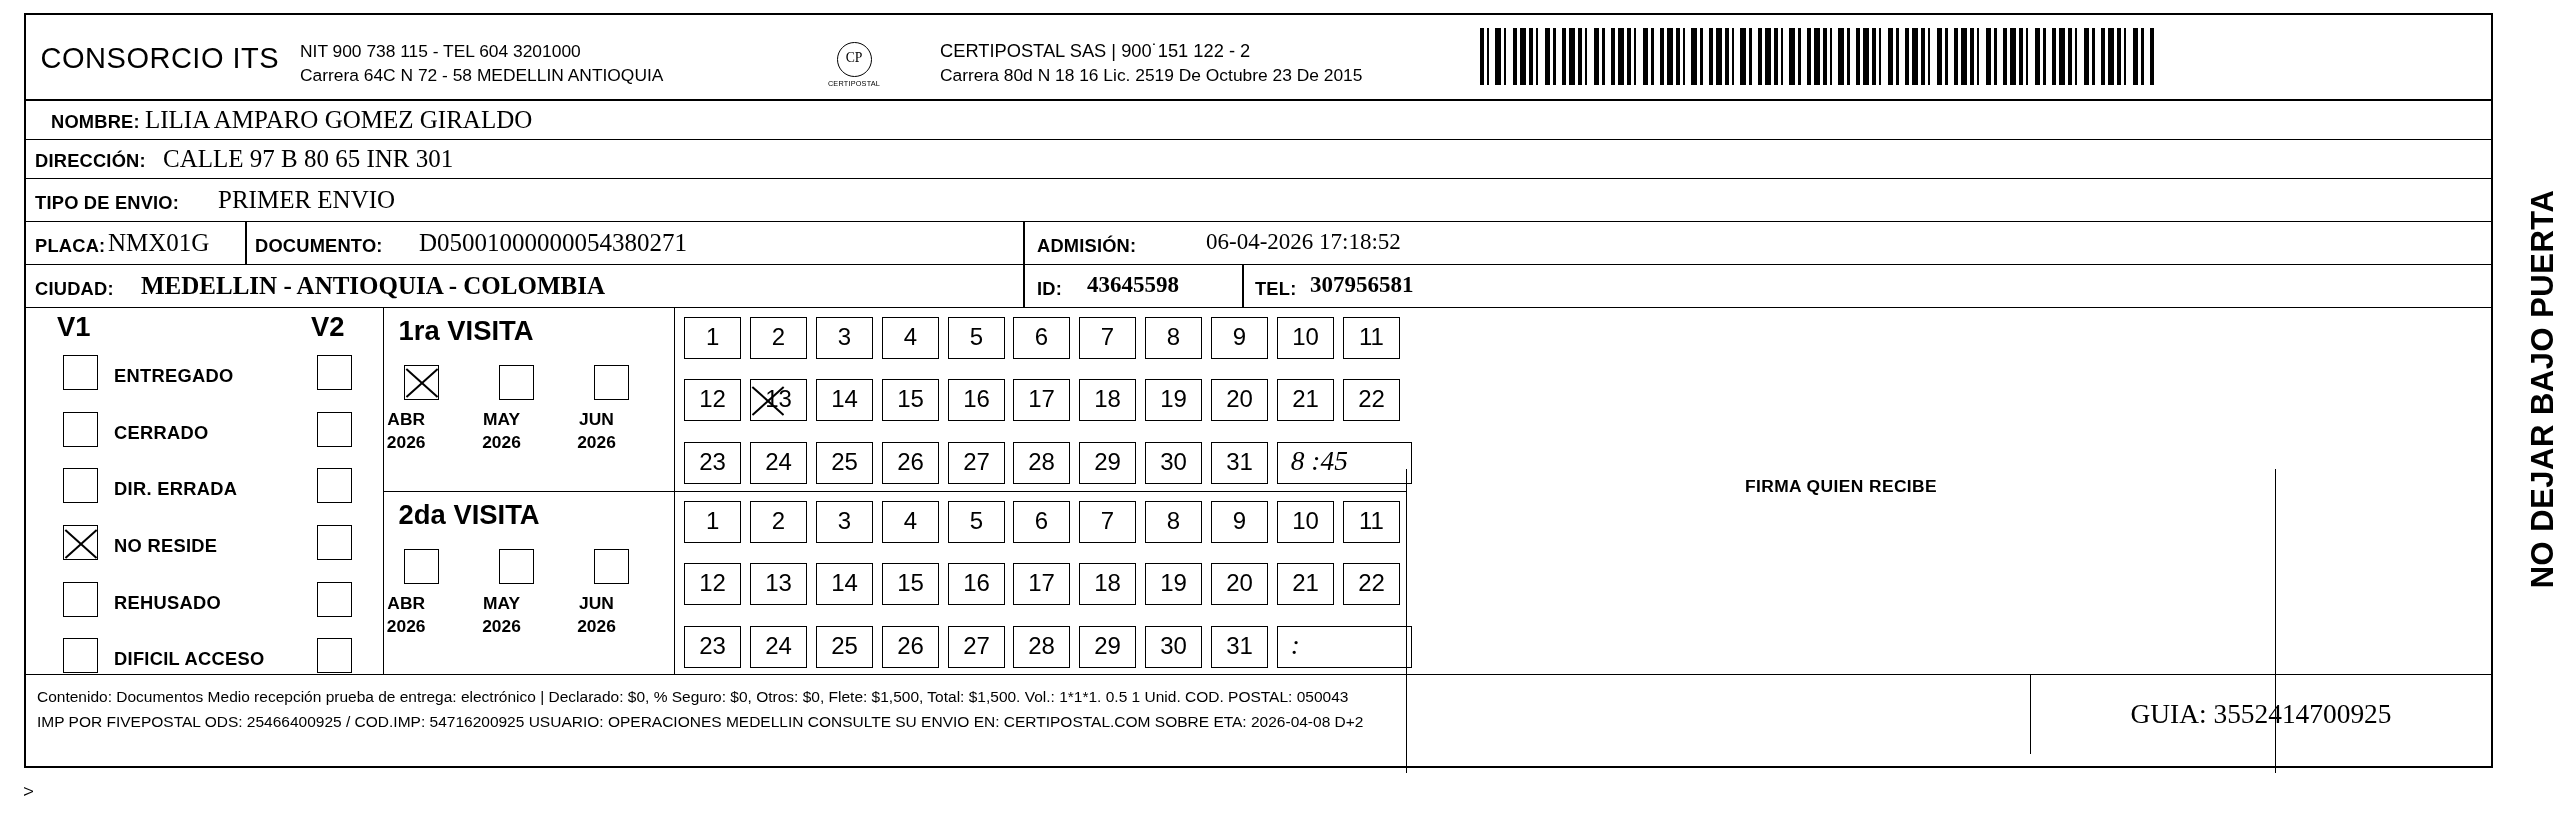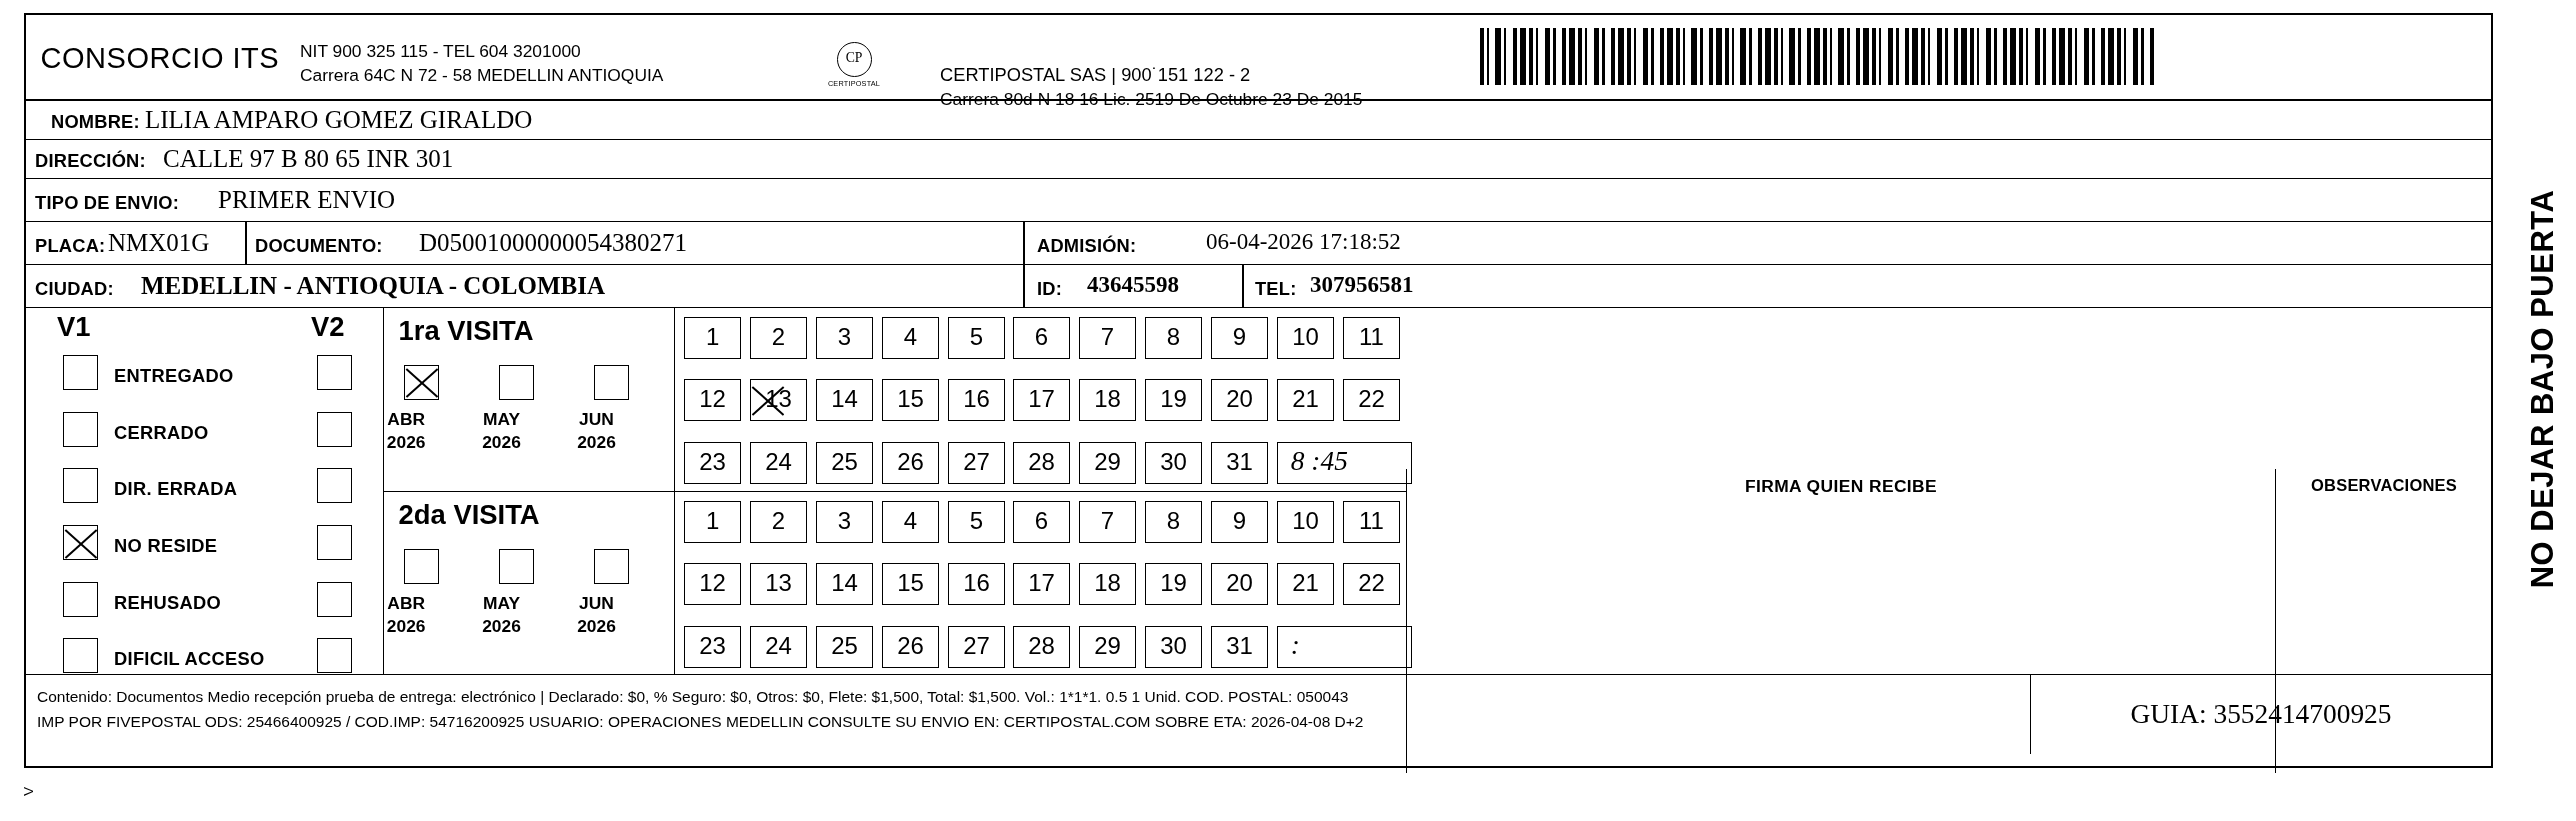--- a/index.html
+++ b/index.html
@@ -9,21 +9,21 @@
 
   
   .hdr{position:relative;height:84px;border-bottom:2.7px solid #000;}
   .company{position:absolute;left:14.6px;top:27.4px;font-size:29px;letter-spacing:0.5px;}
   .nit{position:absolute;left:274px;top:24px;font-size:17.4px;line-height:24px;}
   .logo{position:absolute;left:796px;top:27.4px;width:64px;text-align:center;}
   .logo .circ{width:33px;height:33px;border:1.8px solid #000;border-radius:50%;margin:0 auto;position:relative;}
   .logo .circ:after{content:"CP";position:absolute;left:0;right:0;top:6.4px;font-size:13.7px;text-align:center;font-family:"Liberation Serif",serif;}
   .logo .ltxt{font-size:7.3px;margin-top:1.8px;letter-spacing:0.2px;}
   .certi{position:absolute;left:914px;top:24px;font-size:17.4px;line-height:24px;}
-  .certi .c1{font-size:18.3px;margin-top:24px;}
+  .certi .c1{font-size:18.3px;}
   .barcode{position:absolute;left:1454px;top:12.8px;width:677px;height:57px;}
   .barcode .bars{width:100%;height:100%;background:
     repeating-linear-gradient(to right,#000 0 3.7px,#fff 3.7px 7.3px,#000 7.3px 9.1px,#fff 9.1px 15.5px,#000 15.5px 21px,#fff 21px 24px,#000 24px 26.5px,#fff 26.5px 33px,#000 33px 37px,#fff 37px 40px,#000 40px 46px,#fff 46px 49px);}
 
   .row{position:relative;border-bottom:1.8px solid #000;}
   .lbl{font-size:18.3px;font-weight:bold;letter-spacing:0.2px;}
   .val{font-family:"Liberation Serif",serif;font-size:25px;}
   .r-nombre{height:38px;}
   .r-nombre .lbl{position:absolute;left:25px;top:10px;}
   .r-nombre .val{position:absolute;left:119px;top:5.5px;}
@@ -91,21 +91,21 @@
 </style>
 </head>
 <body>
 
 <div class="sheet">
   <div class="doc">
 
     <div class="hdr">
       <div class="company">CONSORCIO ITS</div>
       <div class="nit">
-        <div>NIT 900 325 115 - TEL 604 3201000</div>
+        <div>NIT 900 738 115 - TEL 604 3201000</div>
         <div>Carrera 64C N 72 - 58 MEDELLIN ANTIOQUIA</div>
       </div>
       <div class="logo">
         <div class="circ"></div>
         <div class="ltxt">CERTIPOSTAL</div>
       </div>
       <div class="certi">
         <div class="c1">CERTIPOSTAL SAS | 900˙151 122 - 2</div>
         <div>Carrera 80d N 18 16  Lic. 2519 De Octubre 23 De 2015</div>
       </div>
@@ -294,23 +294,20 @@
               <span class="hand" style="position: absolute; left: 12.8px; top: 3.7px;">:</span>
             </div>
           </div>
       </div>
 
       <div class="rightblk">
         <div class="firma">
           <div class="ttl">FIRMA QUIEN RECIBE</div>
 
         </div>
-        <div class="obs">
-          <div class="ttl">OBSERVACIONES</div>
-        </div>
       </div>
     </div>
 
     <div class="foot">
       <div class="txt">
         <div>Contenido: Documentos Medio recepción prueba de entrega: electrónico | Declarado: $0, % Seguro: $0, Otros: $0, Flete: $1,500, Total: $1,500. Vol.: 1*1*1. 0.5  1 Unid. COD. POSTAL: 050043</div>
         <div>IMP POR FIVEPOSTAL ODS: 25466400925 / COD.IMP: 54716200925 USUARIO: OPERACIONES MEDELLIN CONSULTE SU ENVIO EN: CERTIPOSTAL.COM SOBRE ETA: 2026-04-08 D+2</div>
       </div>
       <div class="guia">
         <span>GUIA: 3552414700925</span>

